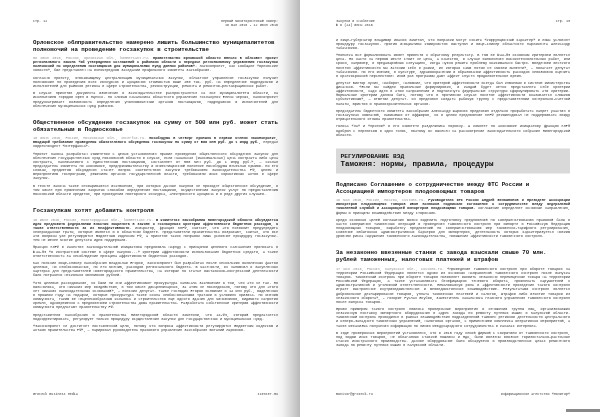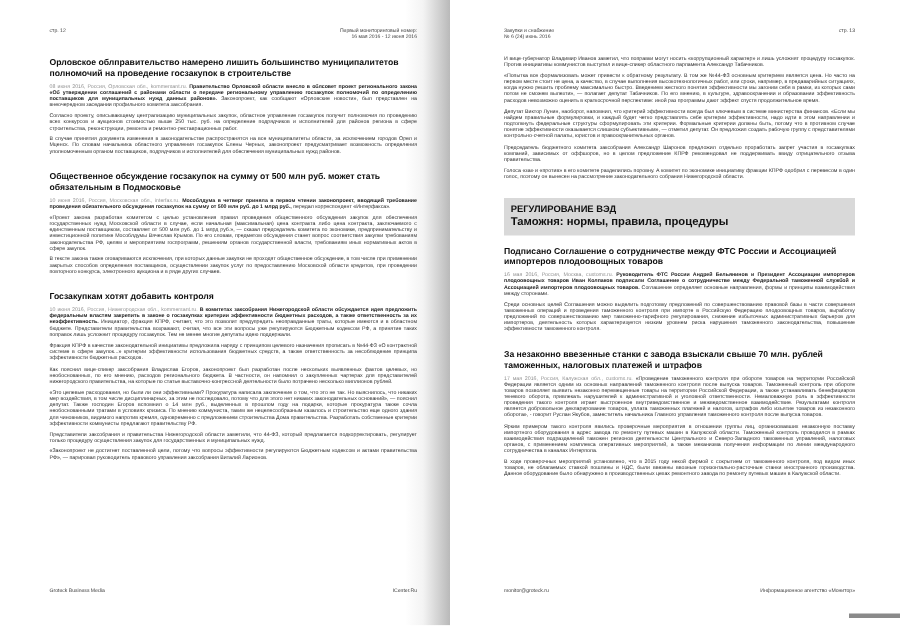--- a/index.html
+++ b/index.html
@@ -1,17 +1,17 @@
 <!DOCTYPE html>
 <html lang="ru"><head>
 <meta charset="utf-8">
 <style>
   html,body{margin:0;padding:0;background:#ffffff;}
   .screen{position:relative;width:600px;height:417px;background:#ffffff;overflow:hidden;
-          font-family:Liberation Sans, sans-serif;}
+          font-family:Liberation Mono, monospace;}
   .page{position:absolute;top:0;height:417px;background:#ffffff;}
   .page-left{left:0;width:300px;}
   .page-right{left:300px;width:300px;}
   .inner{position:absolute;top:0;transform:scale(0.5);transform-origin:0 0;height:834px;color:#2e2e2e;}
   .page-left .inner{left:33px;width:490px;}
   .page-right .inner{left:36px;width:468px;}
   .pg-header{display:flex;justify-content:space-between;align-items:flex-start;
              margin-top:38px;font-size:6.8px;line-height:8.4px;color:#3a3a3a;}
   .hdr-right{text-align:right;}
   h1.article-title{font-size:11.5px;line-height:14px;font-weight:bold;color:#0e0e0e;

